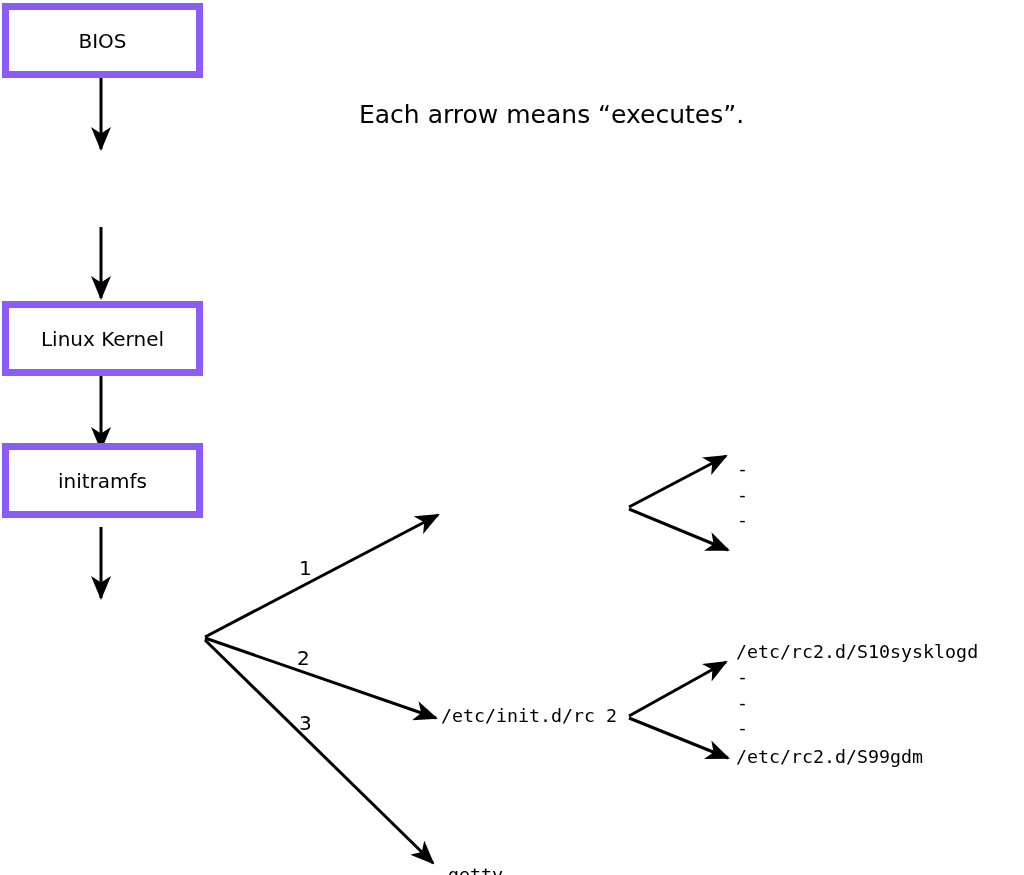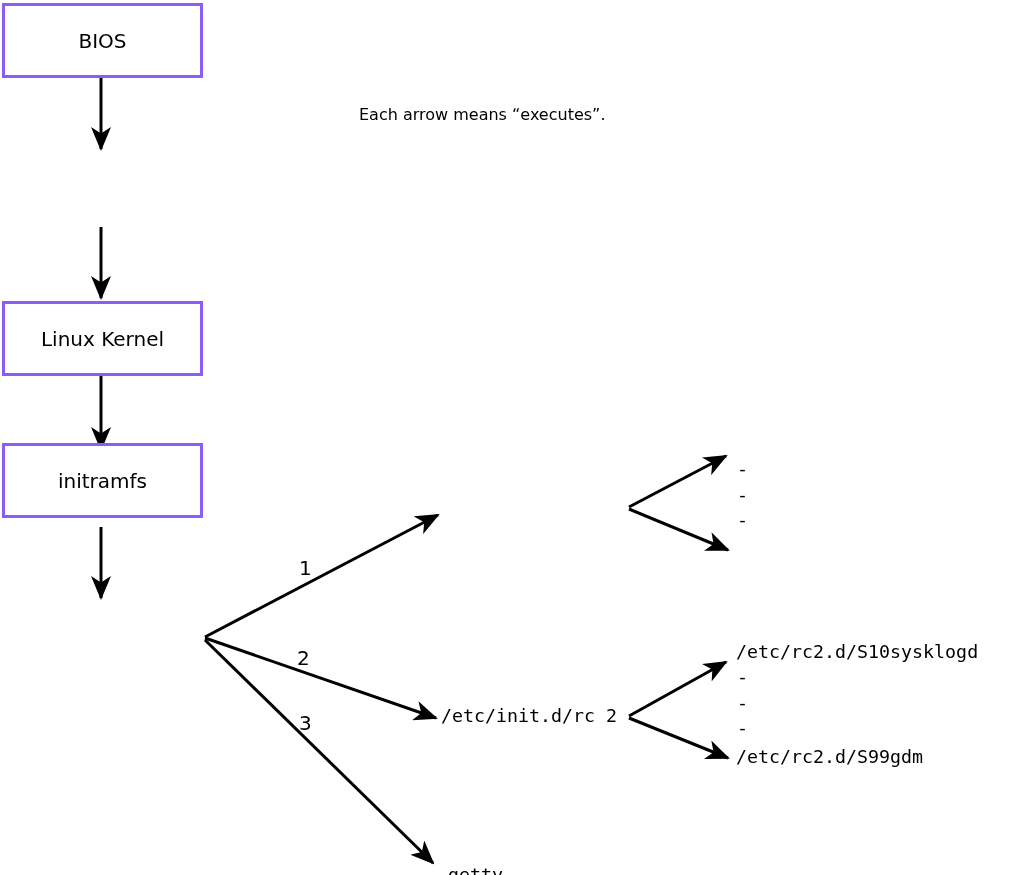--- a/index.html
+++ b/index.html
@@ -26,33 +26,33 @@
   .arrow-layer line {
     stroke: #000000;
     stroke-width: 3;
   }
   .node-box {
     position: absolute;
     left: 2px;
     width: 201px;
     height: 75px;
     box-sizing: border-box;
-    border: 3px solid #8b5cf6;
+    border: 7px solid #8b5cf6;
     background: #ffffff;
     display: flex;
     align-items: center;
     justify-content: center;
     font-size: 20px;
     font-family: "DejaVu Sans", sans-serif;
   }
   .note {
     position: absolute;
     left: 359px;
     top: 103px;
-    font-size: 16px;
+    font-size: 25px;
     line-height: 24px;
     white-space: nowrap;
   }
   .mono {
     position: absolute;
     font-family: "DejaVu Sans Mono", monospace;
     font-size: 18.3px;
     line-height: 22px;
     white-space: nowrap;
   }

